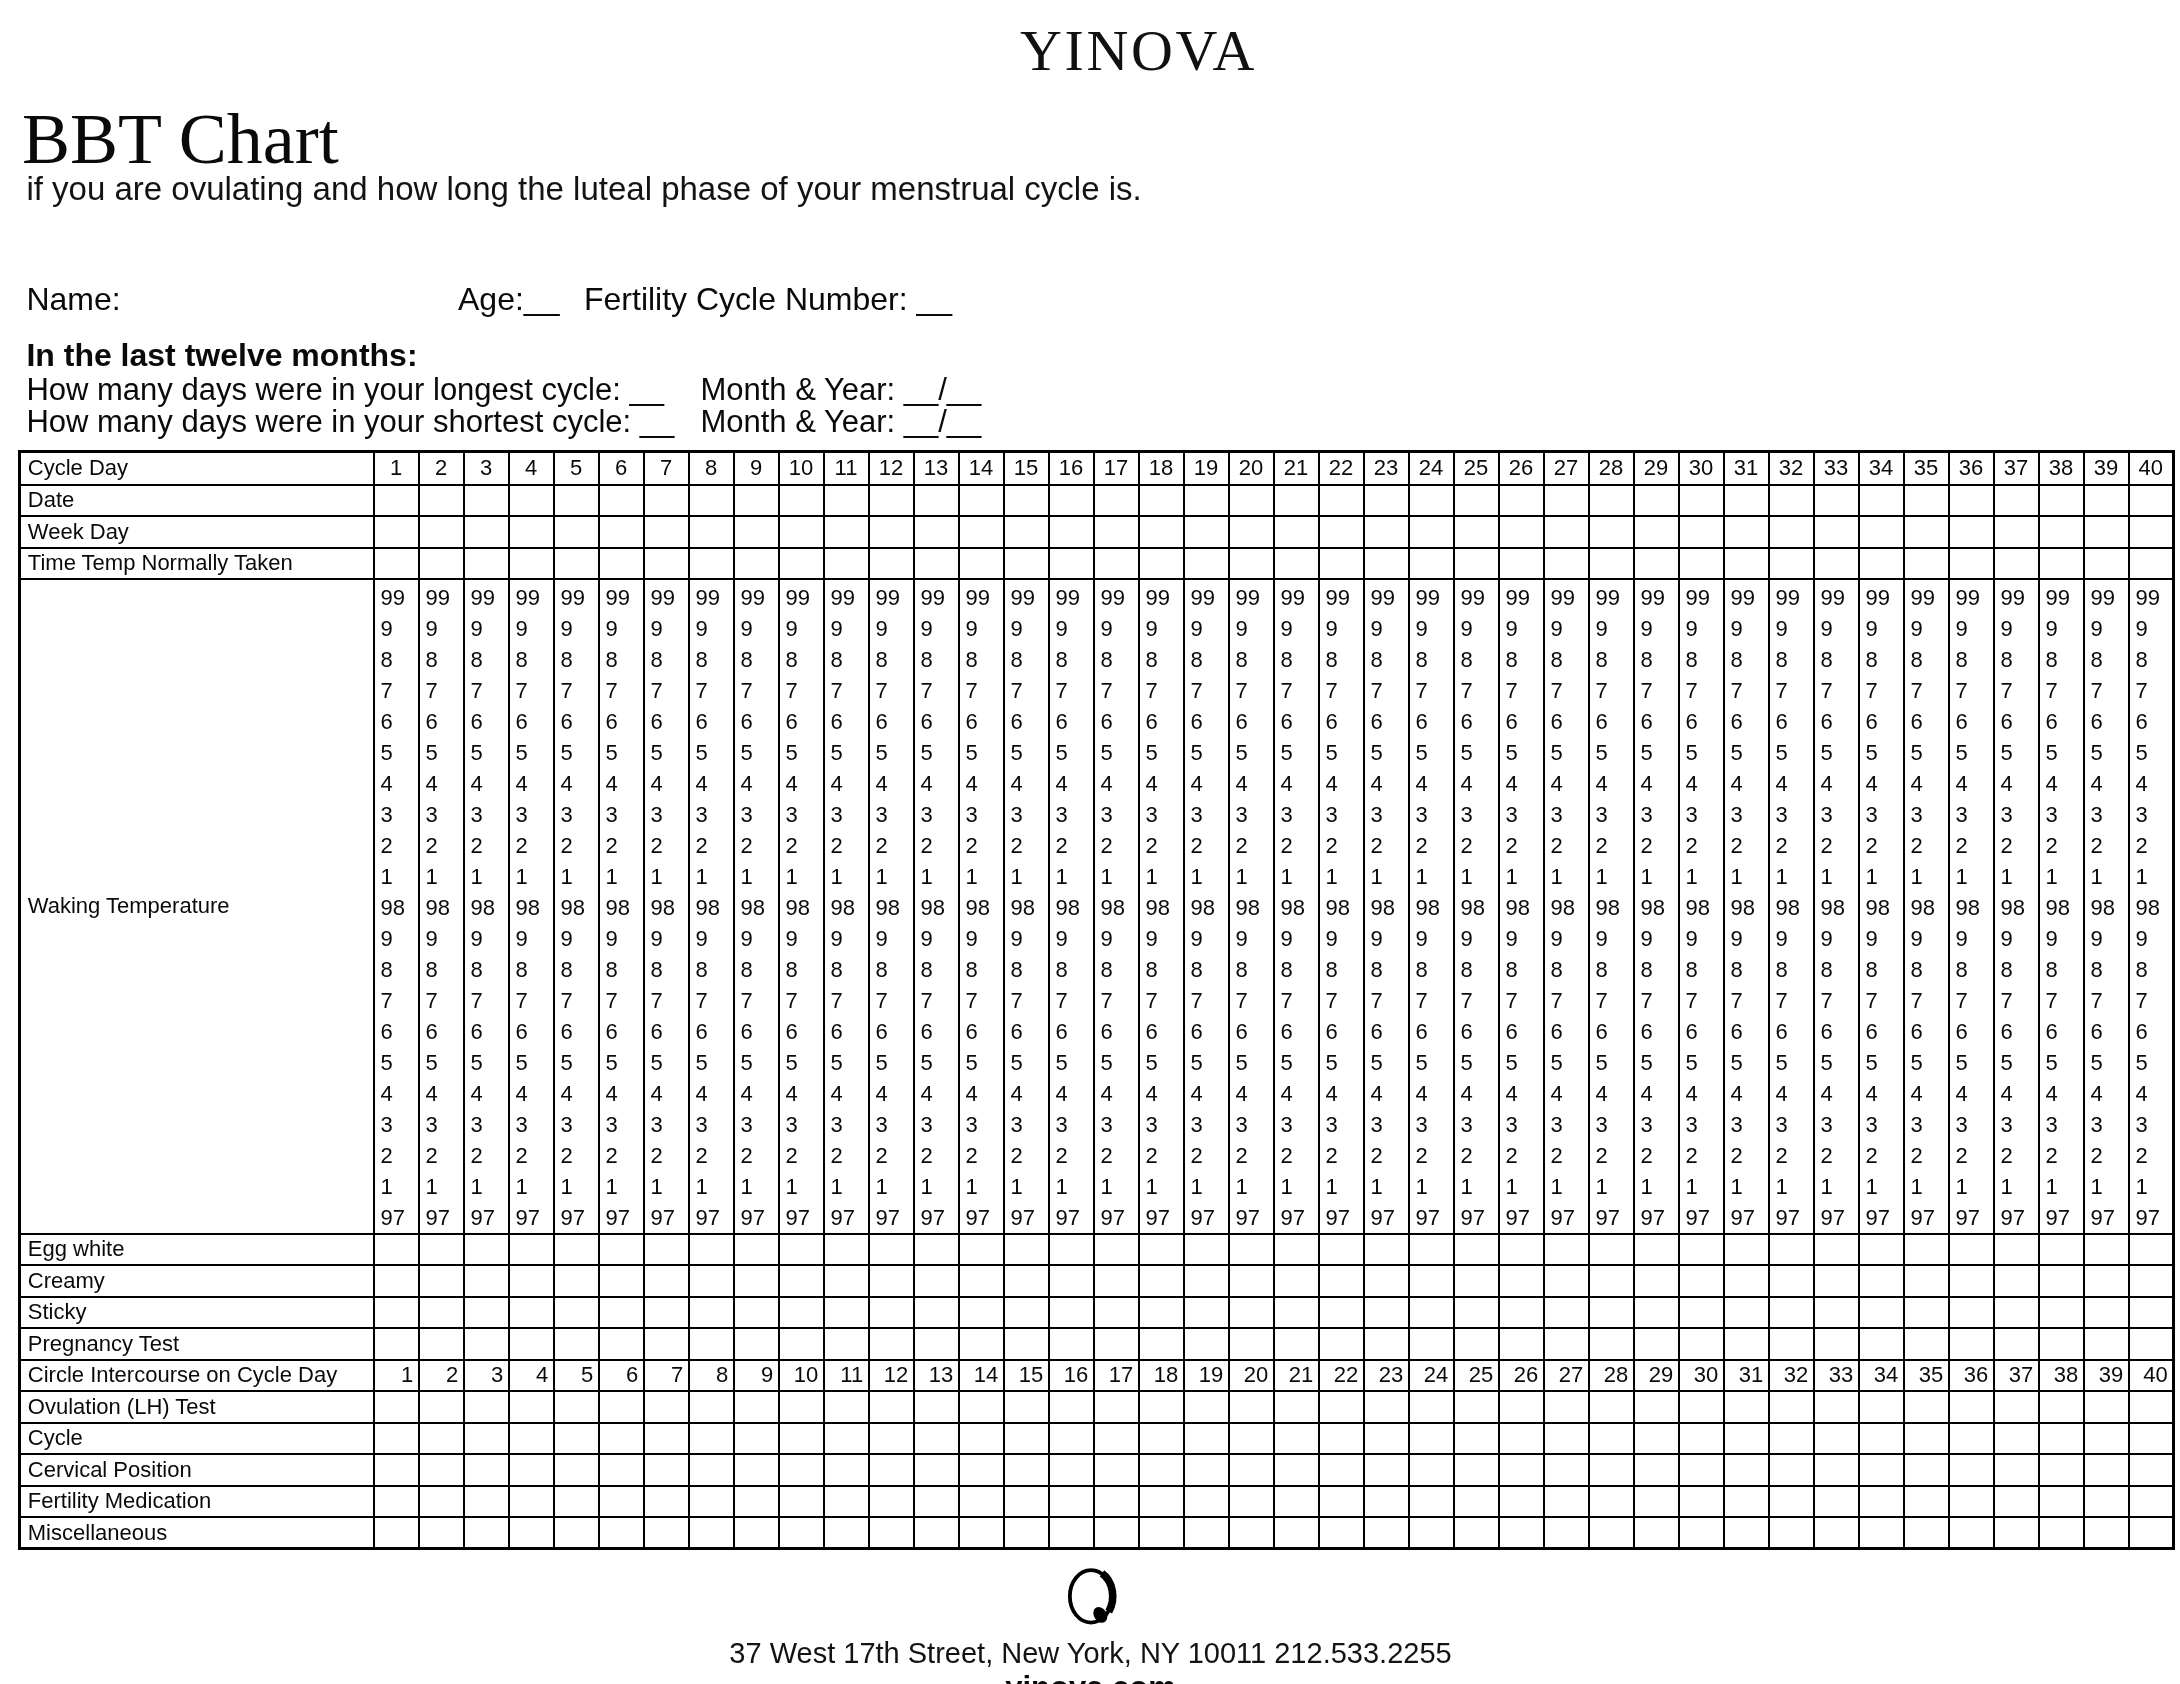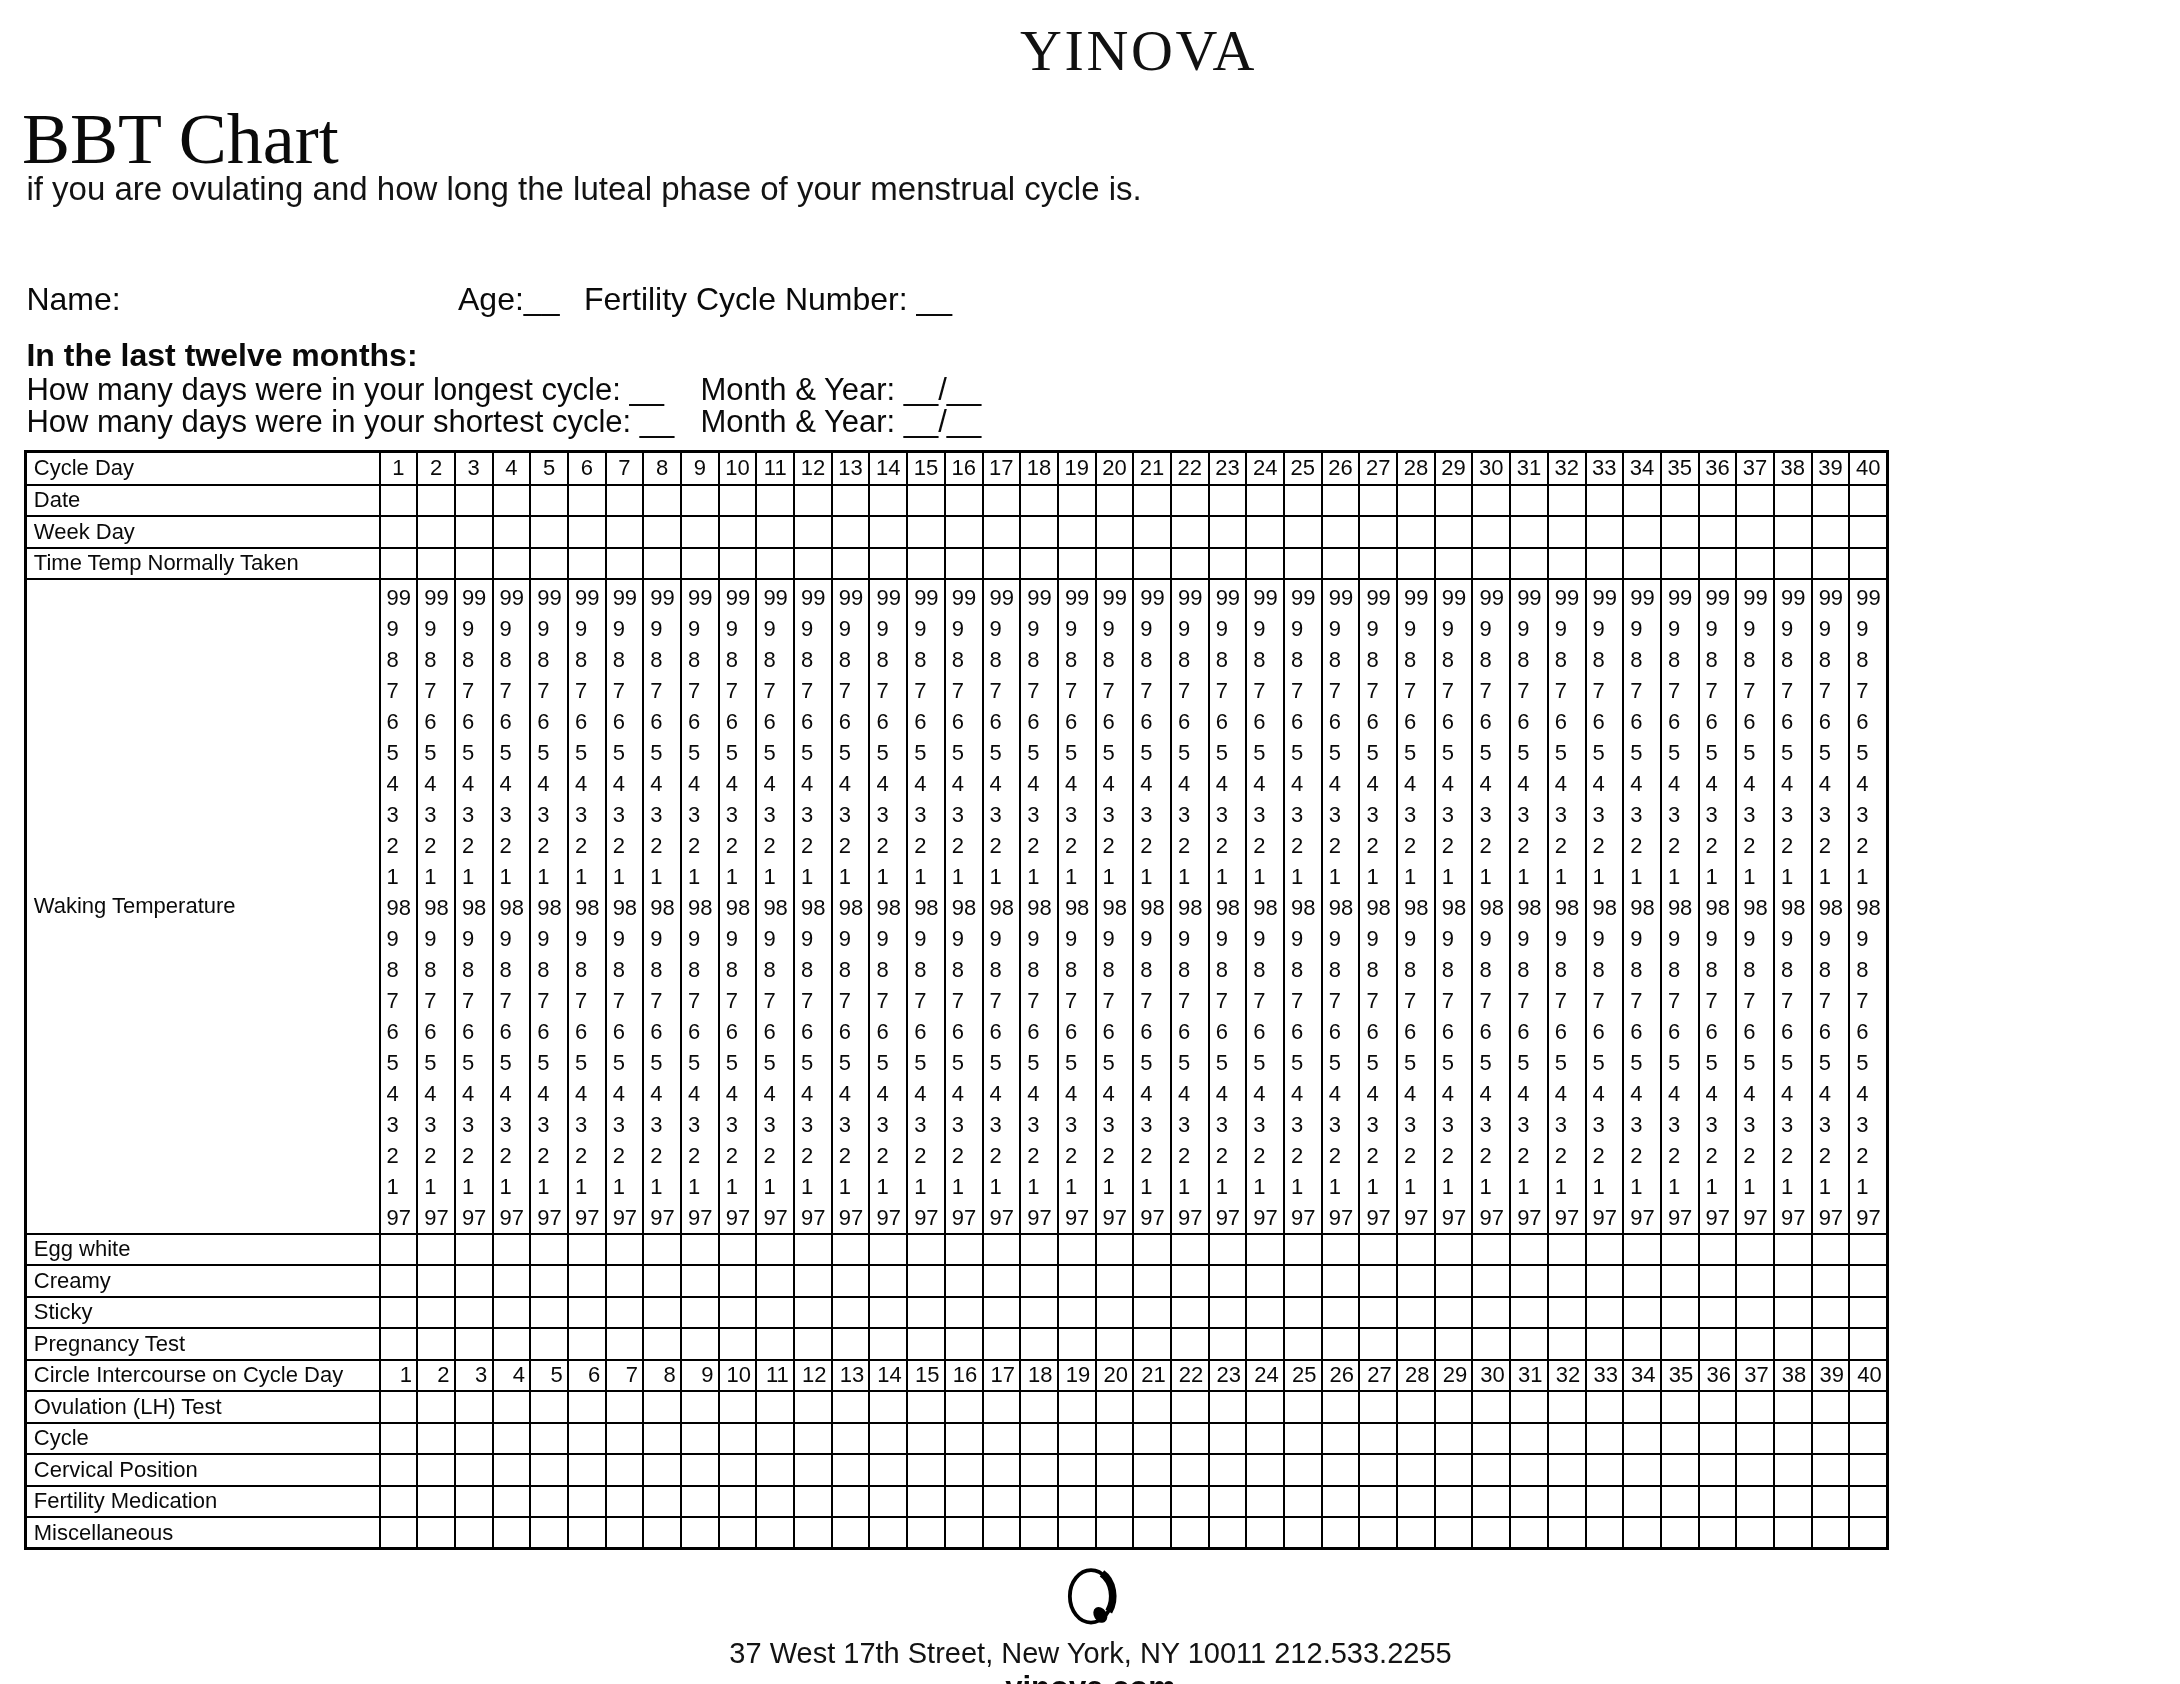--- a/index.html
+++ b/index.html
@@ -34,23 +34,23 @@
   .fields-row .f-name { position:absolute; left:26.4px; }
   .fields-row .f-age { position:absolute; left:458px; }
   .fields-row .f-fert { position:absolute; left:584px; }
   
   .last12 { position:absolute; top:337px; left:26.4px; width:1704px; }
   .last12 .heading { font-size:32px; font-weight:bold; line-height:37px; }
   .last12 .qline { position:relative; height:31.5px; font-size:31px; line-height:31.5px; }
   .last12 .qline .my { position:absolute; left:674px; top:0; }
   
   .bbt-table {
-    position:absolute; top:450px; left:24px;
+    position:absolute; top:450px; left:18px;
     border-collapse:collapse; table-layout:fixed;
-    width:1865px;
+    width:2157px;
     border:3.4px solid #000;
   }
   .bbt-table td { border:2.6px solid #000; background:#fff; }
   .bbt-table col.label-col { width:354px; }
   .label-cell {
     font-size:22px; padding-left:6.8px; text-align:left; vertical-align:middle;
     white-space:nowrap; overflow:hidden;
   }
   tr.row-head td { height:33px; }
   tr.row-std td { height:31.5px; }

